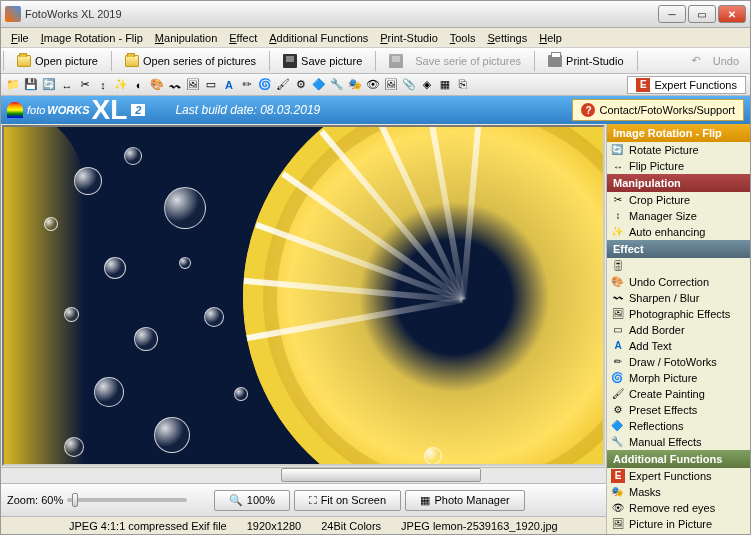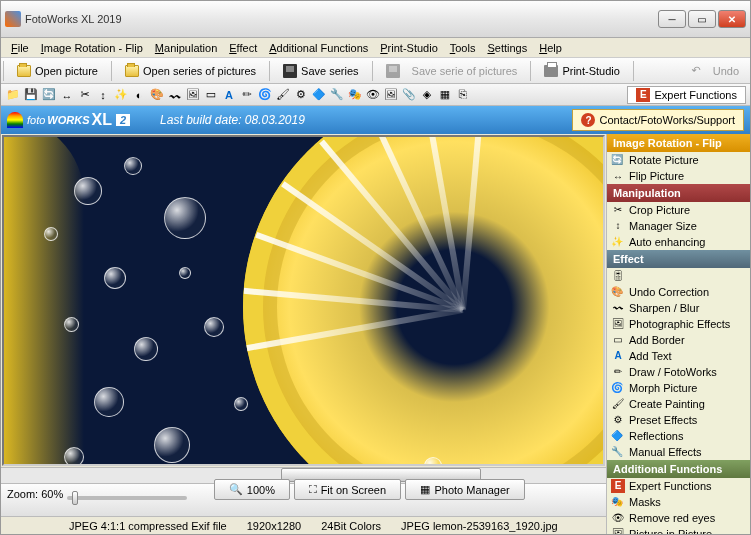--- a/index.html
+++ b/index.html
@@ -1,18 +1,18 @@
 <!DOCTYPE html>
 <html><head>
 <meta charset="utf-8">
 <style>
 * { box-sizing: border-box; margin: 0; padding: 0; }
 body { font-family: Tahoma, sans-serif; font-size: 11px; background: #ece9d8; width: 751px; height: 535px; overflow: hidden; }
 .window { width: 751px; height: 535px; border: 1px solid #999; background: #ece9d8; display: flex; flex-direction: column; }
-.titlebar { height: 37px; background: linear-gradient(#fdfdfd,#e8e8e8,#d8d8d8); border-bottom: 1px solid #aaa; display: flex; align-items: center; padding: 0 4px; justify-content: flex-end; }
+.titlebar { height: 27px; background: linear-gradient(#fdfdfd,#e8e8e8,#d8d8d8); border-bottom: 1px solid #aaa; display: flex; align-items: center; padding: 0 4px; justify-content: flex-end; }
 .titlebar .icon { width: 16px; height: 16px; background: linear-gradient(45deg,#ff6b00,#4a90e2); border-radius: 2px; margin-right: 4px; }
 .titlebar .title { flex: 1; font-size: 11px; color: #333; }
 .winbtns { display: flex; gap: 2px; }
 .winbtn { width: 28px; height: 18px; border: 1px solid #888; border-radius: 3px; background: linear-gradient(#f8f8f8,#ddd); display: flex; align-items: center; justify-content: center; font-size: 10px; cursor: pointer; }
 .winbtn.close { background: linear-gradient(#f08070,#d04020); color: #fff; font-weight: bold; }
 .menubar { height: 20px; background: #ece9d8; display: flex; align-items: center; padding: 0 4px; border-bottom: 1px solid #ccc; }
 .menubar span { padding: 2px 6px; cursor: pointer; }
 .menubar span u { text-decoration: underline; }
 .toolbar1 { height: 26px; background: linear-gradient(#fdfdfd,#e8e8e8); display: flex; align-items: center; border-bottom: 1px solid #bbb; }
 .tbtn { display: flex; align-items: center; gap: 4px; padding: 12px 10px; border: 1px solid transparent; cursor: pointer; height: 22px; }
@@ -24,37 +24,37 @@
 .disk { width:14px; height:14px; background:#333; border-radius:1px; position:relative; }
 .disk::after { content:''; position:absolute; top:2px; left:3px; width:8px; height:6px; background:#888; }
 .printer { width:14px;height:12px;background:#888;border-radius:1px;position:relative;}
 .printer::before{content:'';position:absolute;top:-3px;left:3px;width:8px;height:4px;background:#fff;border:1px solid #888;}
 .toolbar2 { height: 22px; background: linear-gradient(#f8f8f8,#e0e0e0); display: flex; align-items: center; padding: 0 4px; gap: 2px; border-bottom: 1px solid #bbb; }
 .ticon { width: 16px; height: 16px; display: flex; align-items: center; justify-content: center; font-size: 11px; cursor: pointer; border:1px solid transparent; }
 .expertbtn { margin-left: auto; display: flex; align-items: center; gap: 4px; padding: 1px 8px; background: #fff; border: 1px solid #aaa; }
 .expertbtn .e { width:14px; height:14px; background:#d04020; color:#fff; display:flex; align-items:center; justify-content:center; font-weight:bold; font-size:10px; }
 .banner { height: 28px; background: linear-gradient(#5ab0f0,#3080c8); display: flex; align-items: center; color: #fff; padding: 0 6px; }
 .banner .logo { font-size: 11px; font-style: italic; display:flex; align-items:center; gap:2px;}
-.banner .xl { font-size: 16px; font-weight: bold; font-style: normal; }
+.banner .xl { font-size: 28px; font-weight: bold; font-style: normal; }
 .banner .two { background:#fff; color:#3080c8; padding:0 4px; margin-left:2px; font-weight:bold; }
 .banner .build { margin-left: 30px; font-size: 12px; font-style: italic; }
 .banner .support { margin-left: auto; background: #fff8d0; border: 1px solid #c0a040; color: #000; padding: 3px 8px; display: flex; align-items: center; gap: 4px; font-style: normal; }
 .qmark { width:14px;height:14px;border-radius:50%;background:#d04020;color:#fff;display:flex;align-items:center;justify-content:center;font-weight:bold;font-size:10px;}
 .main { flex: 1; display: flex; overflow: hidden; }
 .canvas-area { flex: 1; display: flex; flex-direction: column; }
 .canvas { flex: 1; background: #0a1838; position: relative; overflow: hidden; border: 2px inset #ccc; margin: 1px; }
 .lemon { position: absolute; top: -50px; right: -80px; width: 440px; height: 440px; border-radius: 50%; background: radial-gradient(circle at 48% 50%, rgba(255,255,255,0) 0 18%, rgba(255,220,80,.85) 30%, #ffe060 52%, #f5d040 60%, #f0c820 66%); overflow: hidden; }
 .lemon::before { content:''; position:absolute; inset:0; border-radius:50%; box-shadow: inset 0 0 0 20px rgba(240,210,60,.95), inset 0 0 0 34px rgba(210,175,40,.55); }
 .lemon .spokes { position:absolute; inset:0; display:block; }
 .lemon .spokes span { position:absolute; left:50%; top:50%; width:50%; height:6px; background:linear-gradient(90deg, rgba(255,255,255,.1), rgba(255,255,255,.9)); transform-origin:0 50%; }
 .lemon-left { position:absolute; left:-120px; top:-20px; width:200px; height:500px; background: linear-gradient(90deg, #f0c820 60%, rgba(10,24,56,0)); border-radius: 0 80px 80px 0; opacity:.9;}
 .bub { position:absolute; border-radius:50%; border:1px solid rgba(255,255,255,.75); background: radial-gradient(circle at 30% 30%, rgba(255,255,255,.85), rgba(255,255,255,.04) 55%); }
 .hscroll { height: 16px; background: #e8e8e8; border-top: 1px solid #bbb; display:flex; }
 .hscroll .thumb { width: 200px; height: 14px; background: linear-gradient(#fff,#ccc); border:1px solid #999; margin-left:280px; border-radius:2px;}
-.zoombar { height: 26px; background: linear-gradient(#fdfdfd,#e0e0e0); display: flex; align-items: flex-end; padding: 16px 6px; gap: 4px; border-top:1px solid #bbb; }
+.zoombar { height: 26px; background: linear-gradient(#fdfdfd,#e0e0e0); display: flex; align-items: center; padding: 16px 6px; gap: 4px; border-top:1px solid #bbb; }
 .slider { width: 120px; height: 4px; background: #bbb; position: relative; border-radius:2px; }
 .slider .knob { position: absolute; left: 5px; top: -5px; width: 6px; height: 14px; background: linear-gradient(#fff,#ccc); border:1px solid #888; border-radius:2px;}
 .zbtn { padding: 3px 14px; border: 1px solid #999; background: linear-gradient(#fff,#e0e0e0); cursor: pointer; display:flex; align-items:center; gap:4px; border-radius:2px;}
 .status { height: 18px; background: #ece9d8; border-top: 1px solid #bbb; display: flex; align-items: center; padding: 0 8px; gap: 20px; font-size:11px; }
 .status span:first-child { margin-left: 60px; }
 .sidebar { width: 144px; background: #f0f0d8; border-left: 1px solid #bbb; display: flex; flex-direction: column; overflow-y: auto; }
 .cat { padding: 3px 6px; color: #fff; font-weight: bold; font-size: 11px; }
 .cat.rot { background: linear-gradient(#f0b020,#d89000); }
 .cat.man { background: linear-gradient(#b04848,#903030); }
 .cat.eff { background: linear-gradient(#7090a0,#506878); }
@@ -95,21 +95,21 @@
         <span>Open picture</span>
       </div>
     <div class="sep"></div>
     <div class="tbtn">
         <span class="ficon folder"></span>
         <span>Open series of pictures</span>
       </div>
     <div class="sep"></div>
     <div class="tbtn">
         <span class="ficon disk"></span>
-        <span>Save series</span>
+        <span>Save picture</span>
       </div>
     <div class="sep"></div>
     <div class="tbtn disabled">
         <span class="ficon disk" style="opacity:.4"></span>
         <span>Save serie of pictures</span>
       </div>
     <div class="sep"></div>
     <div class="tbtn">
         <span class="ficon printer"></span>
         <span>Print-Studio</span>

